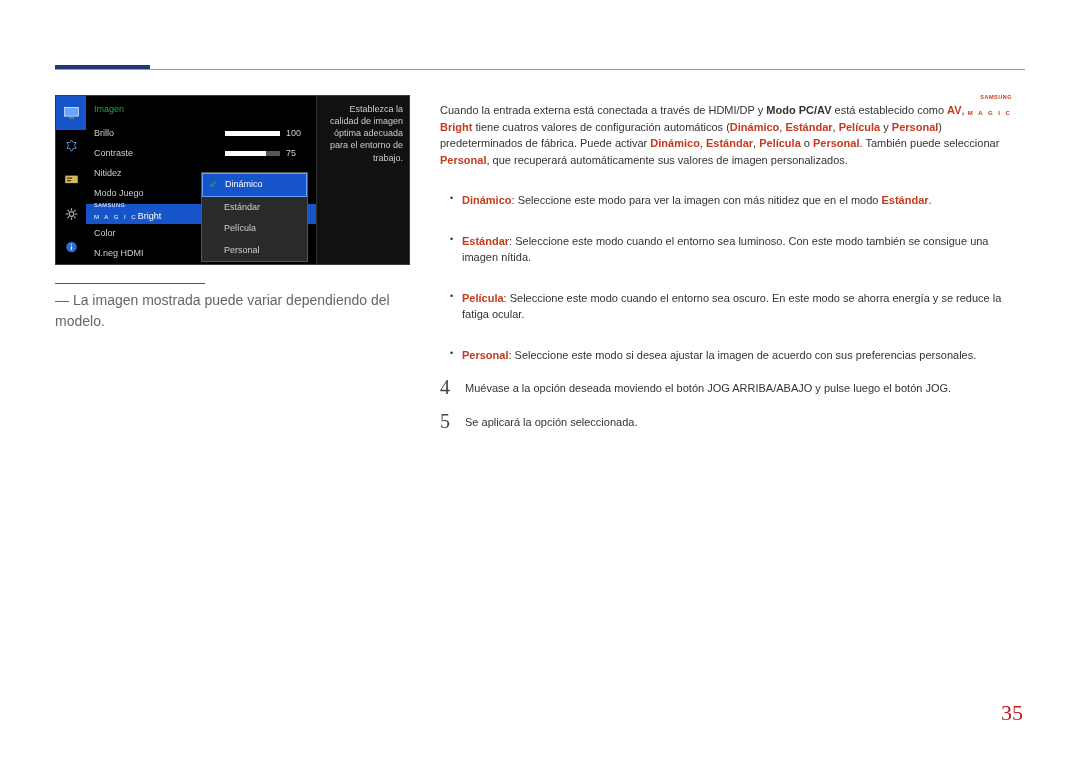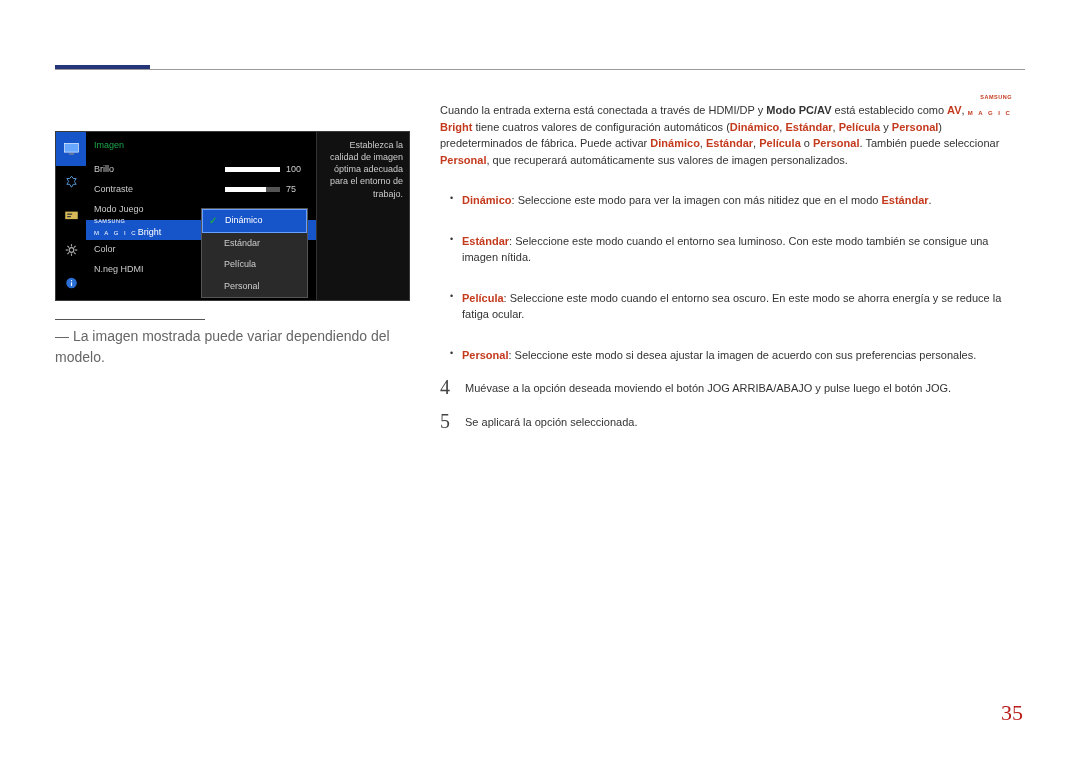--- a/index.html
+++ b/index.html
@@ -17,21 +17,21 @@
     border-top: 1px solid #999;
   }
   .header-accent {
     position: absolute; top: 65px; left: 55px; width: 95px; height: 5px;
     background: #24357a;
   }
   .content {
     position: absolute; top: 95px; left: 55px; right: 55px;
     display: flex; gap: 30px;
   }
-  .left-col { width: 355px; flex: none; margin-top: 36px; }
+  .left-col { width: 355px; flex: none; }
   .right-col { flex: 1; }
 
   
   .osd {
     background: #000; color: #ccc;
     display: flex; align-items: stretch;
     height: 170px; font-size: 9px;
     border: 1px solid #3a3a3a;
   }
   .osd-nav {
@@ -182,20 +182,23 @@
           <span class="label">Brillo</span>
           <span class="bar b100"></span>
           <span class="val">100</span>
         </div>
         <div class="osd-row">
           <span class="label">Contraste</span>
           <span class="bar b75"></span>
           <span class="val">75</span>
         </div>
         <div class="osd-row">
+          <span class="label">Nitidez</span>
+        </div>
+        <div class="osd-row">
           <span class="label">Modo Juego</span>
         </div>
         <div class="osd-row selected">
           <span class="label">
             <span style="display:inline-block;line-height:1;">
               <span class="tiny-sup">SAMSUNG</span><br>
               <span class="tiny-sub">M A G I C</span>
             </span><span>Bright</span>
           </span>
         </div>

